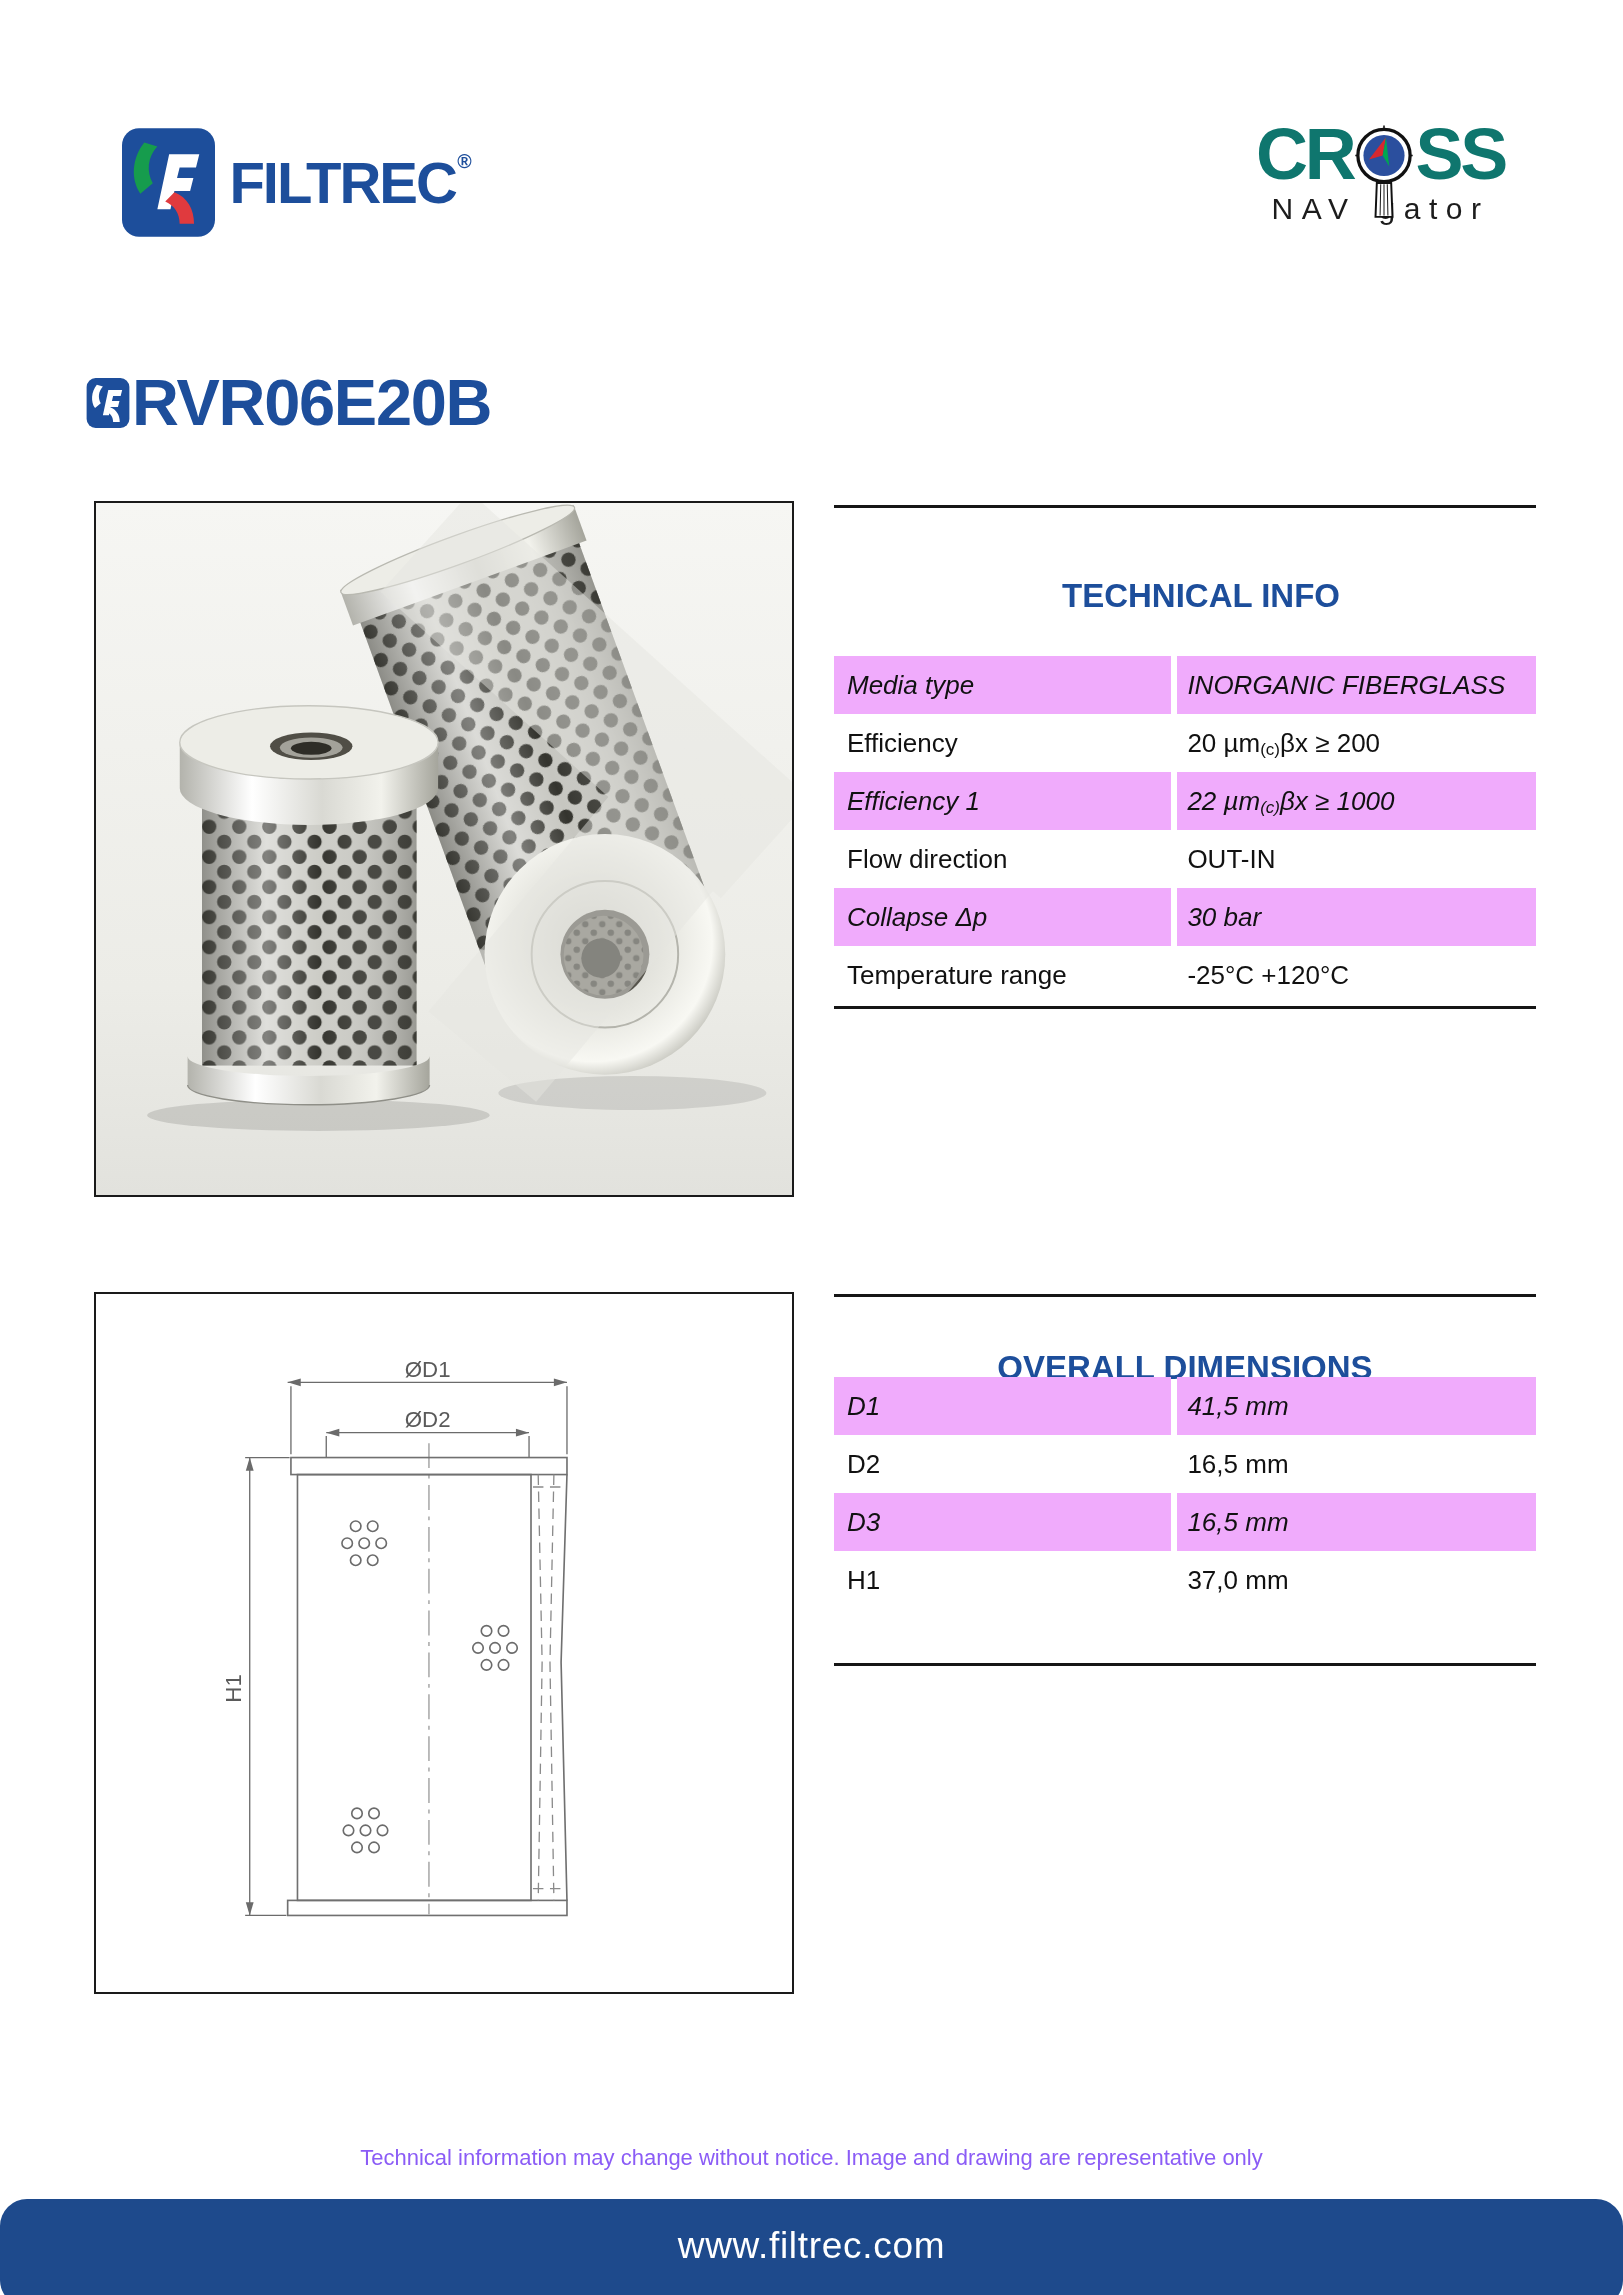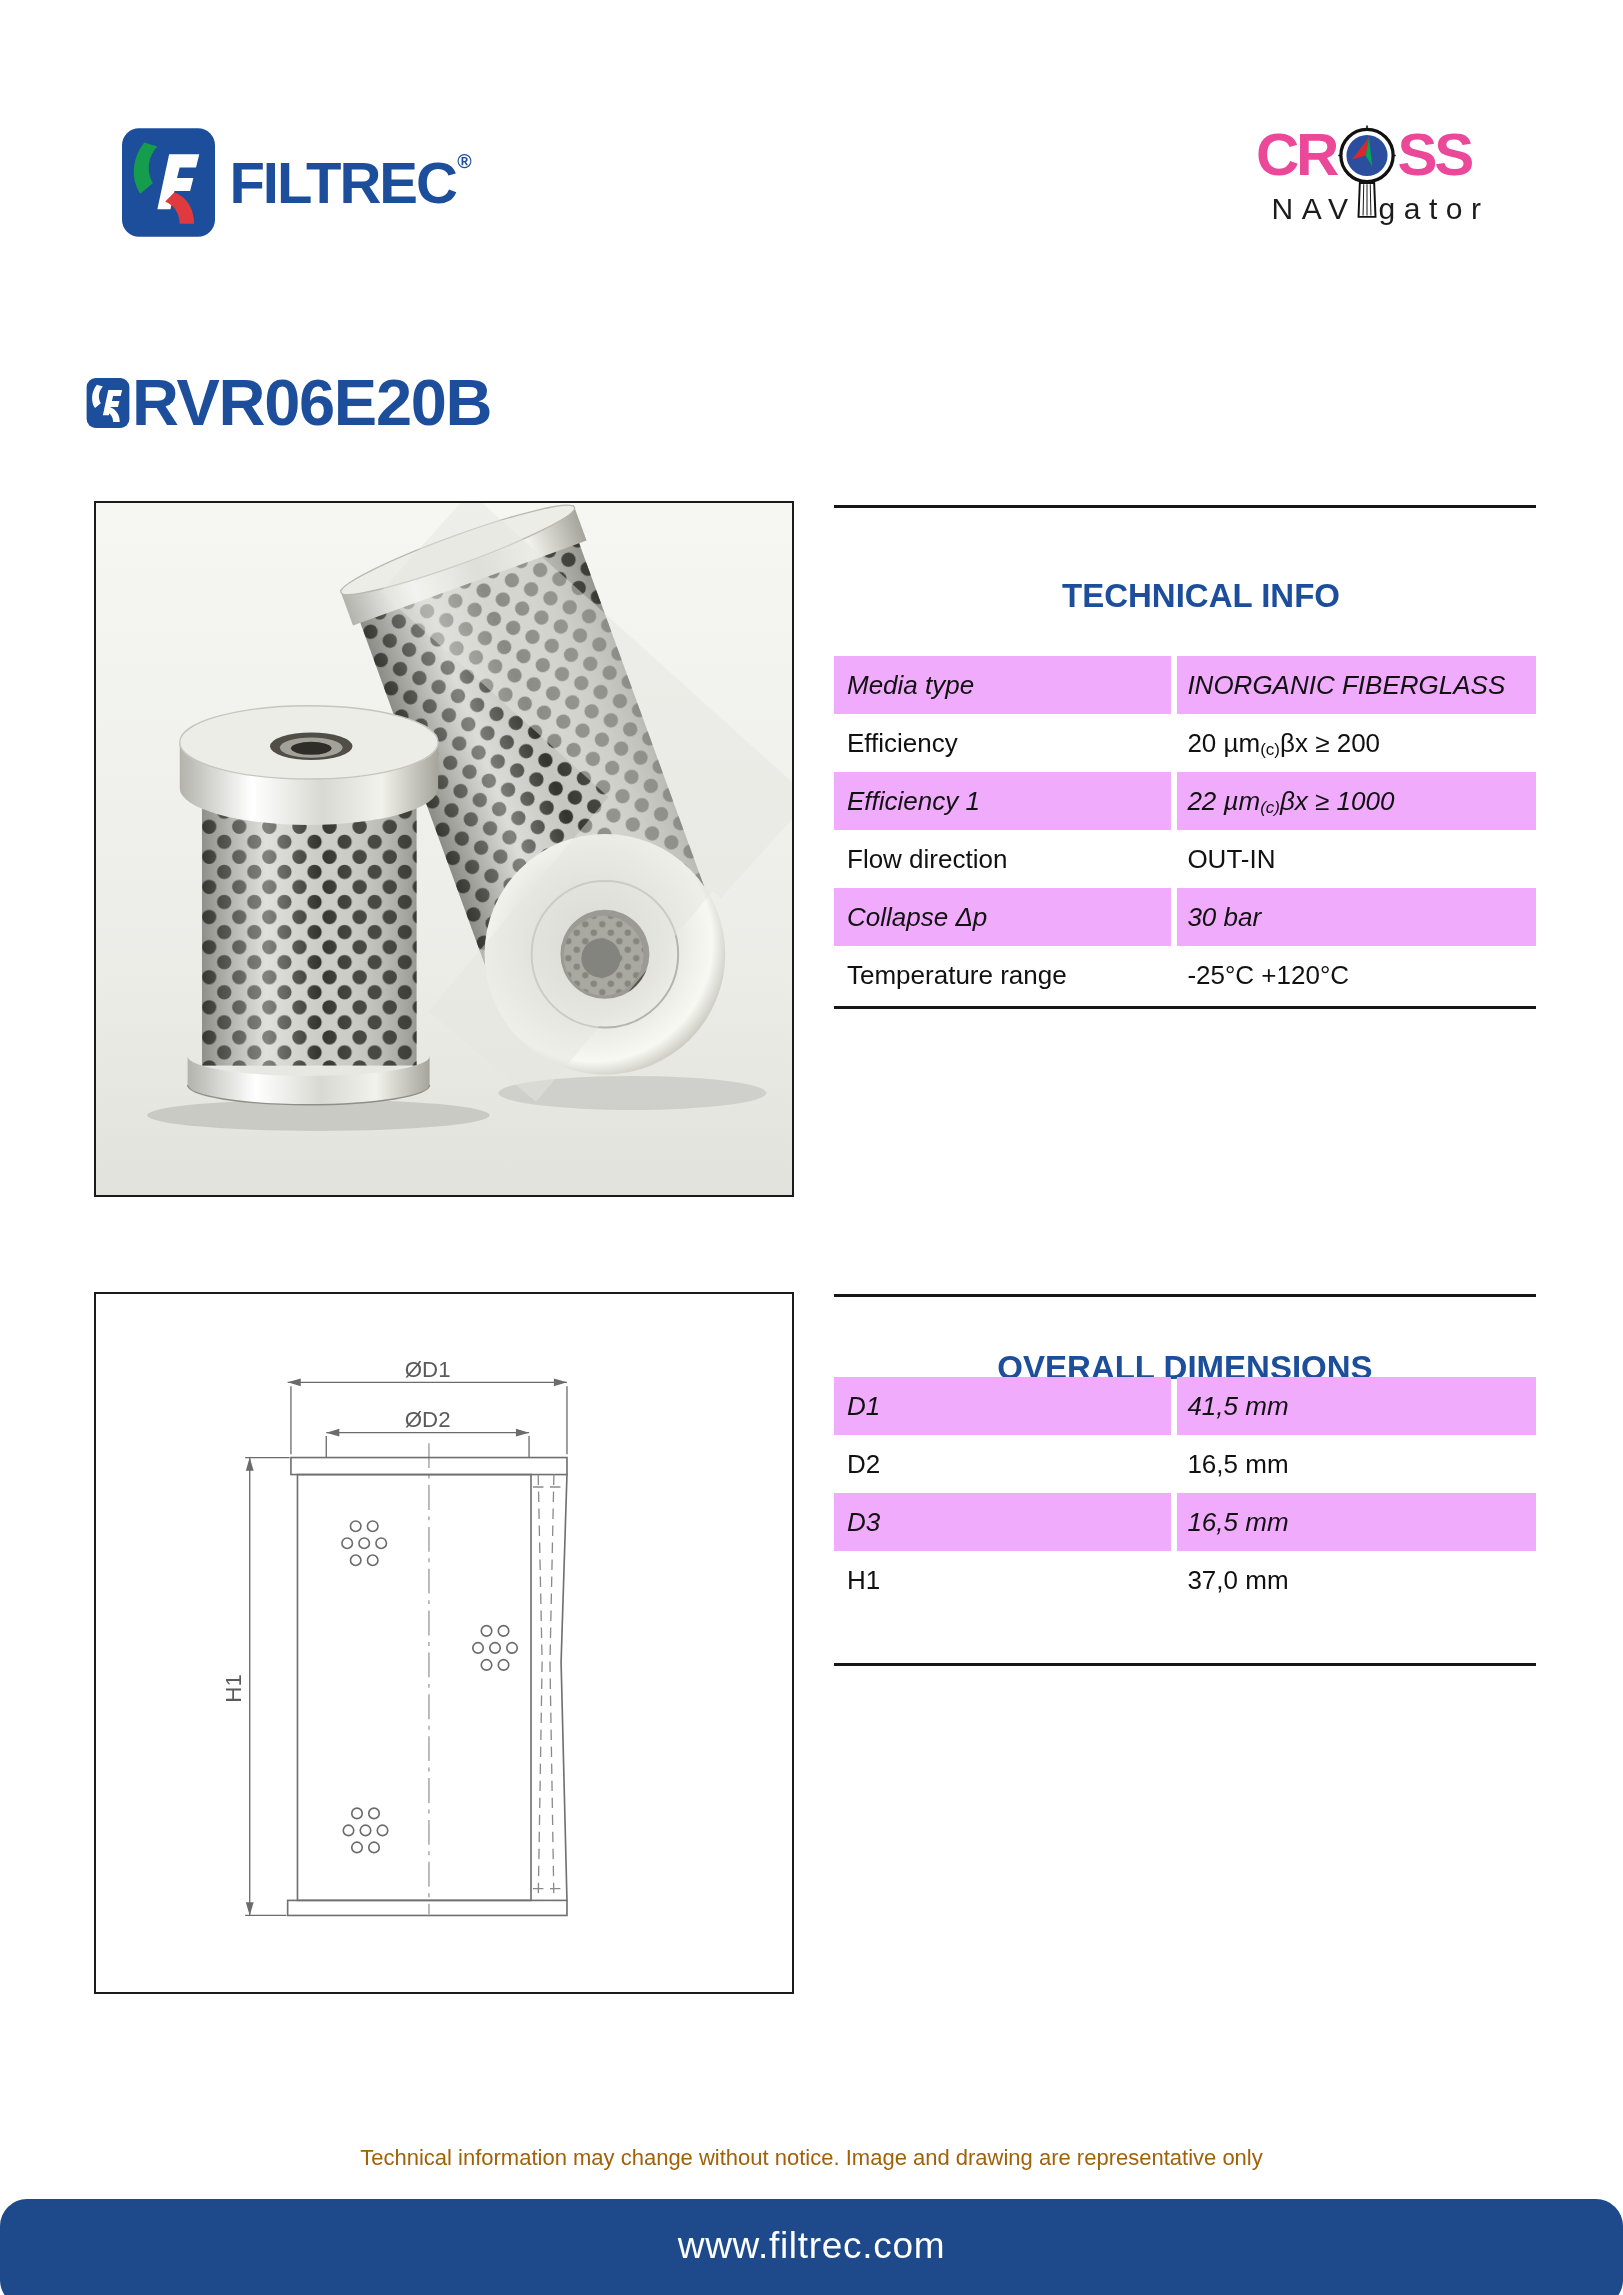--- a/index.html
+++ b/index.html
@@ -10,21 +10,21 @@
   }
   .page{position:absolute;inset:0;}
 
   
   .brand-logo{position:absolute;left:122px;top:128px;height:109px;display:flex;align-items:center;}
   .brand-word-wrap{margin-left:14.4px;display:flex;align-items:flex-start;}
   .brand-word{font-size:58px;font-weight:bold;color:#1D4E9B;letter-spacing:-2px;line-height:109px;}
   .brand-reg{font-size:19.6px;color:#1D4E9B;font-weight:bold;margin-top:22px;margin-left:1.3px;}
 
   .cross-logo{position:absolute;left:1256px;top:122px;width:249px;}
-  .cross-row{display:flex;justify-content:flex-start;align-items:center;font-size:60px;font-weight:800;letter-spacing:-3.3px;color:#ec4899;line-height:65px;height:65px;}
+  .cross-row{display:flex;justify-content:space-between;align-items:center;font-size:72px;font-weight:800;letter-spacing:-3.3px;color:#0f766e;line-height:65px;height:65px;}
   .cross-row svg{overflow:visible;margin:0 -1.3px;position:relative;top:1.3px;}
   .nav-row{margin-top:5.2px;display:flex;justify-content:center;align-items:baseline;font-size:30px;font-weight:400;letter-spacing:8.5px;color:#1c1c1c;}
   .nav-gap{display:inline-block;width:22px;}
 
   
   .product-title{position:absolute;left:84px;top:377px;display:flex;align-items:center;}
   .product-title h1{margin:0;font-size:65px;font-weight:bold;color:#1D4E9B;letter-spacing:-1.3px;line-height:52px;}
 
   
   .photo-box{position:absolute;left:94px;top:501px;width:696px;height:692px;border:2px solid #1a1a1a;background:#f4f4f1;}
@@ -38,21 +38,21 @@
   .trow{display:flex;}
   .trow .cell{display:flex;align-items:center;}
   .trow .label{width:337px;padding-left:13px;box-sizing:border-box;}
   .trow .value{width:359px;margin-left:5.9px;padding-left:10.5px;box-sizing:border-box;}
   .trow.gray .cell{background:#f0abfc;font-style:italic;}
   .ti-row{height:58px;font-size:26px;}
   .dim-row{height:58px;font-size:26px;}
   .value sub{font-size:17px;line-height:0;position:relative;bottom:-6.5px;}
 
   
-  .disclaimer{position:absolute;left:0;top:2145px;width:1623px;text-align:center;font-size:22px;color:#a16207;}
+  .disclaimer{position:absolute;left:0;top:2145px;width:1623px;text-align:center;font-size:22px;color:#8b5cf6;}
   .footer-bar{position:absolute;left:0;top:2199px;width:1623px;height:108px;background:#1E4A8C;border-radius:27px;}
   .footer-bar span{display:block;text-align:center;line-height:94px;font-size:37px;color:#ffffff;letter-spacing:0.7px;}
 
   
   .dwg-label{font-family:"Liberation Sans",sans-serif;font-size:34px;fill:#5a5a5a;}
 </style>
 </head>
 <body>
 
 <div class="page">

